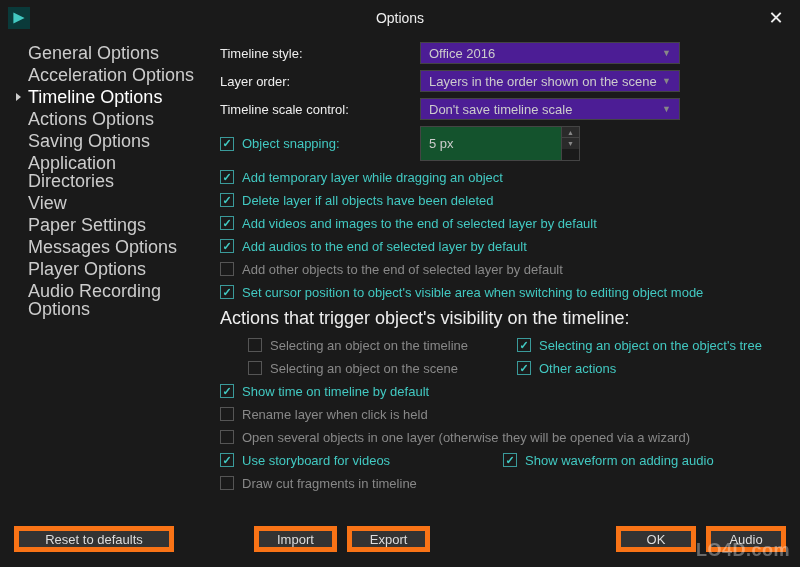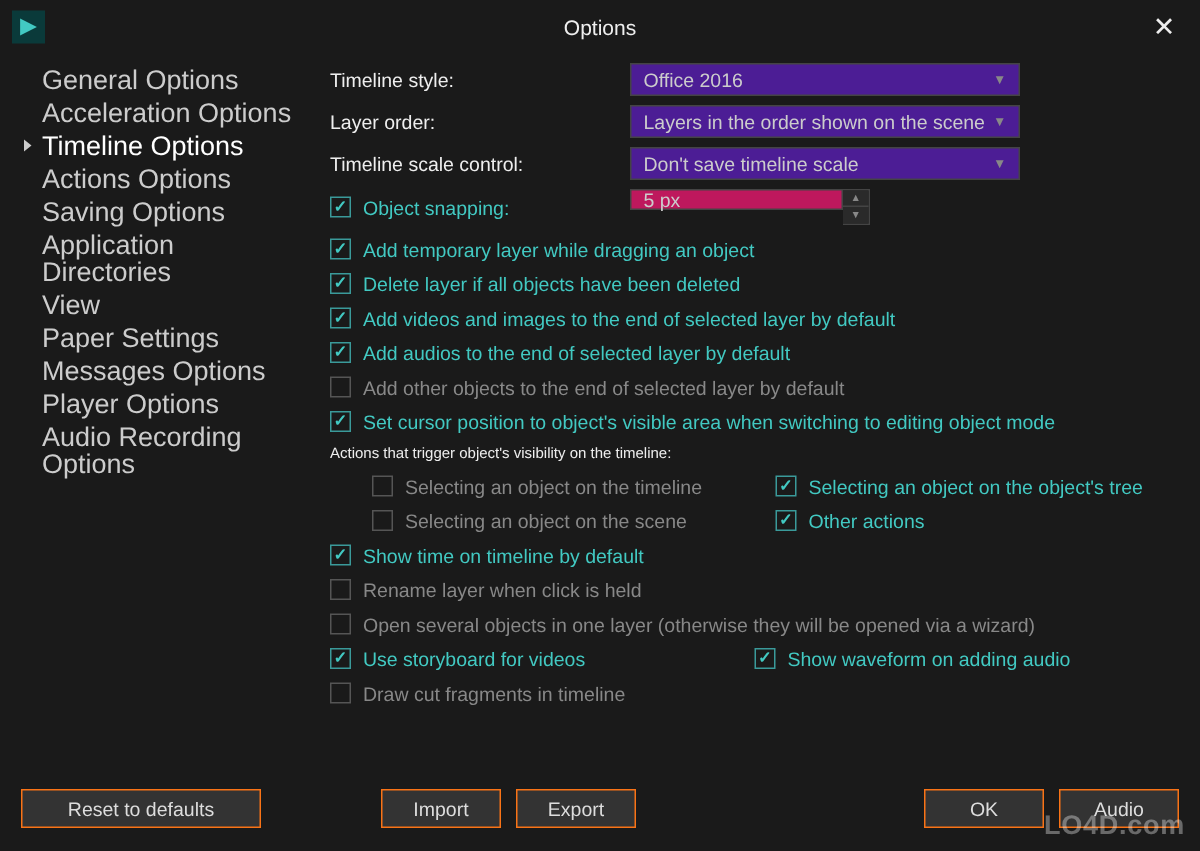--- a/index.html
+++ b/index.html
@@ -111,24 +111,24 @@
 }
 .select .caret {
   font-size: 9px;
   color: #888;
 }
 .spinner {
   display: flex;
   width: 160px;
 }
 .spinner-input {
-  background: #be185d;
+  background: #14532d;
   border: 1px solid #444;
   color: #cccccc;
-  height: 14px;
+  height: 35px;
   padding: 0 8px;
   flex: 1;
   font-size: 13px;
   display: flex;
   align-items: center;
 }
 .spinner-btns {
   display: flex;
   flex-direction: column;
   border: 1px solid #444;
@@ -173,39 +173,39 @@
   font-weight: bold;
 }
 .check-label {
   color: #42c9c2;
   font-size: 13px;
   cursor: pointer;
 }
 .check-label.muted { color: #888888; }
 .section-header {
   color: #eeeeee;
-  font-size: 10px;
+  font-size: 18px;
   margin: 6px 0 6px 0;
 }
 .indented {
   padding-left: 28px;
 }
 .two-col {
   display: flex;
 }
 .two-col > div { flex: 1; }
 .footer {
   display: flex;
   padding: 10px 14px;
   gap: 10px;
   align-items: center;
 }
 .btn {
   background: #333333;
-  border: 1px solid #f97316;
+  border: 5px solid #f97316;
   color: #dddddd;
   height: 26px;
   padding: 0 18px;
   min-width: 80px;
   cursor: pointer;
   font-size: 13px;
   display: flex;
   align-items: center;
   justify-content: center;
 }

